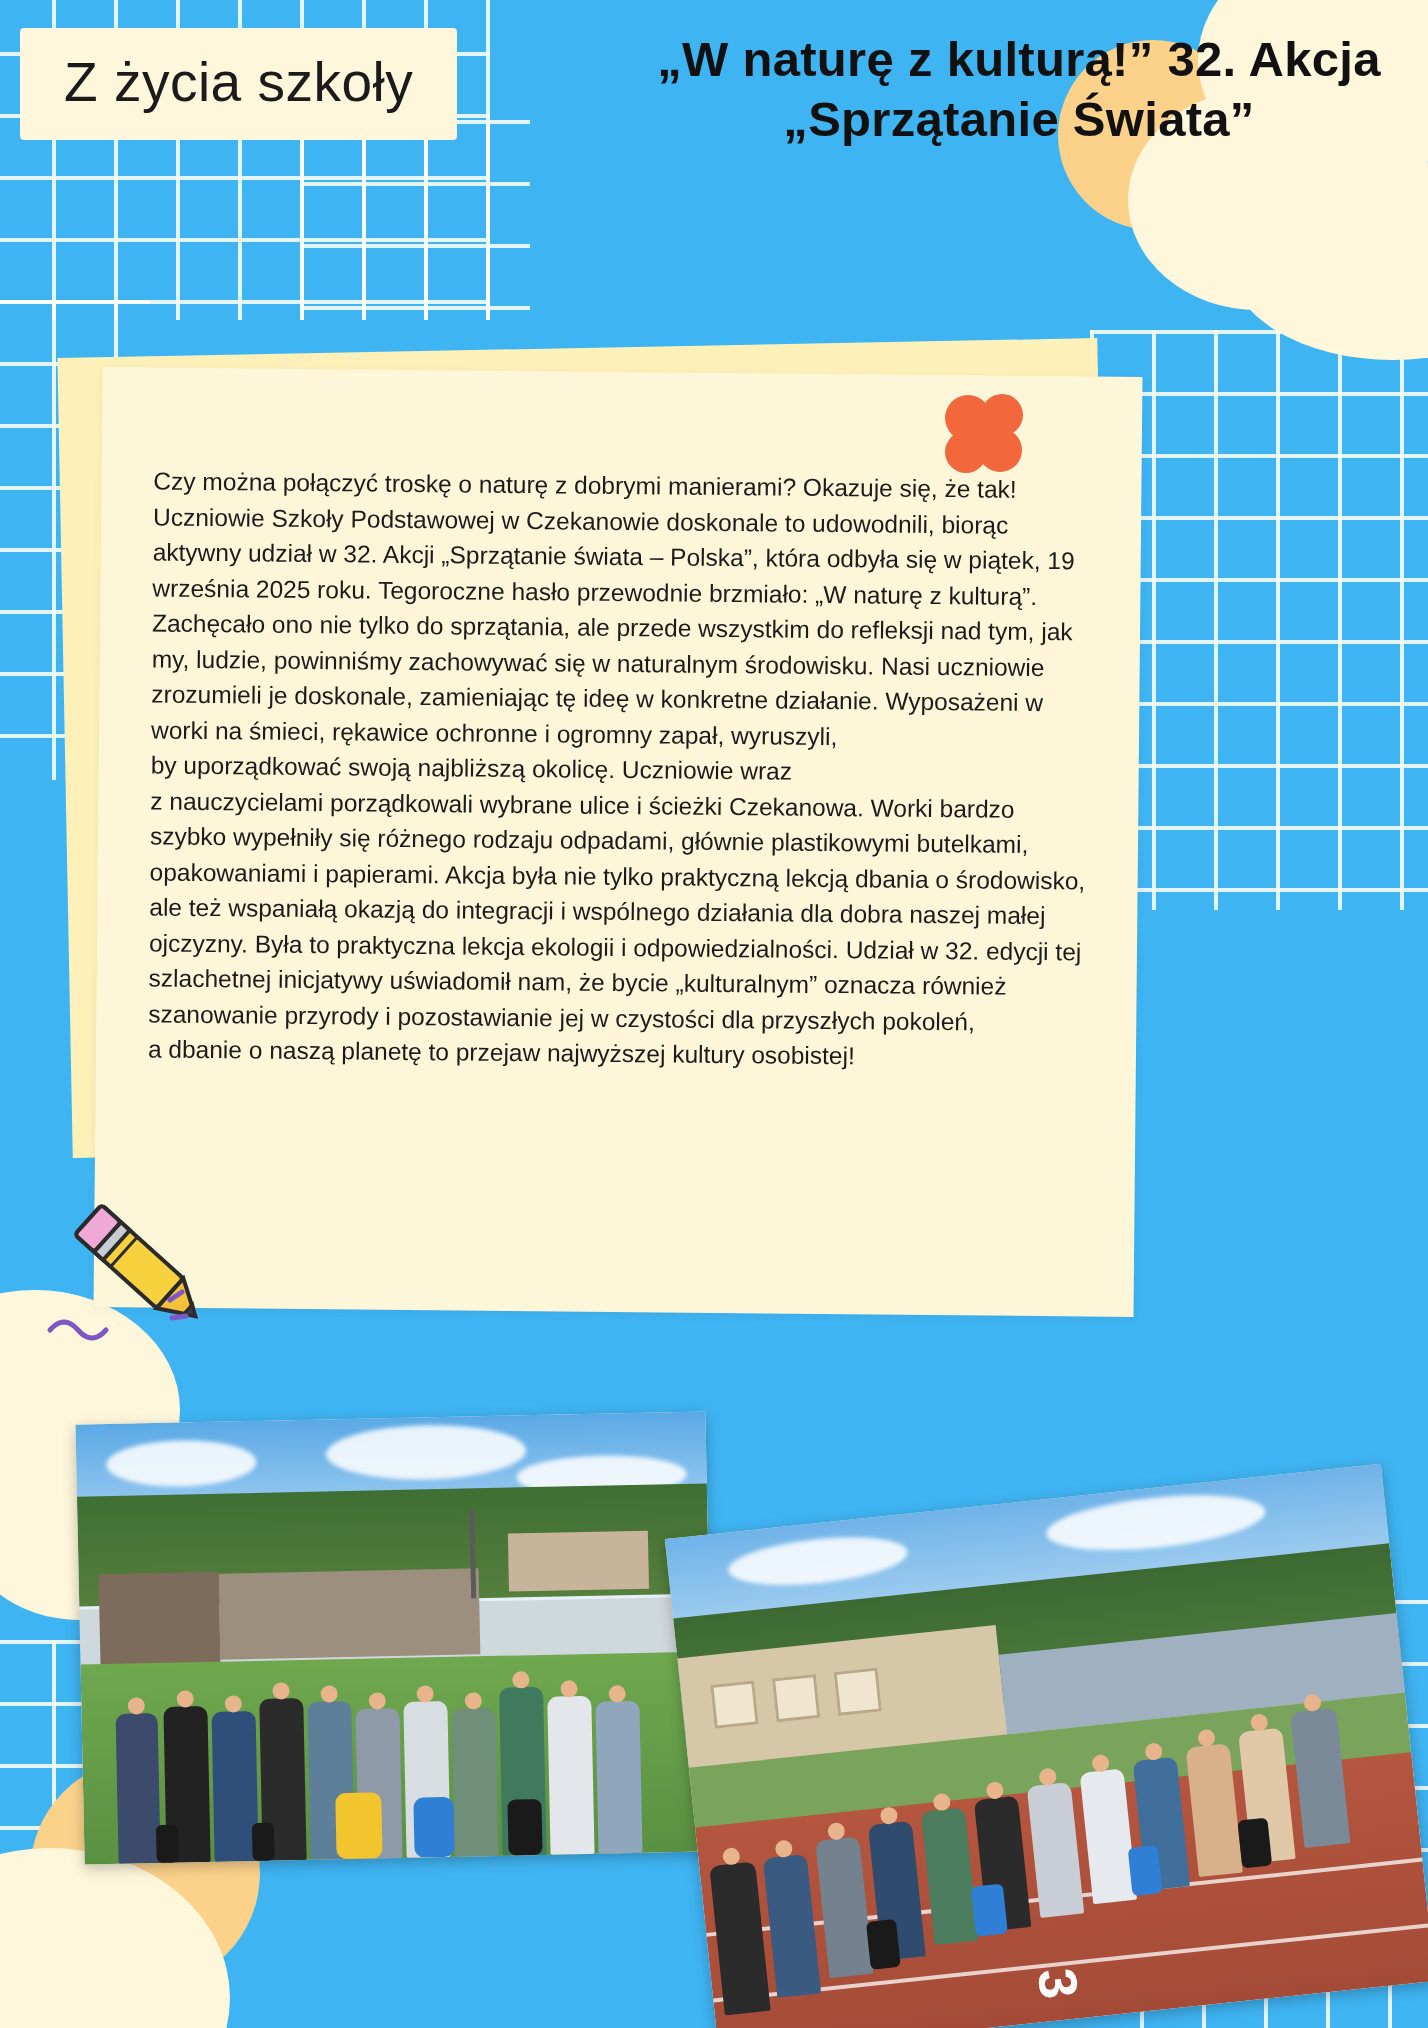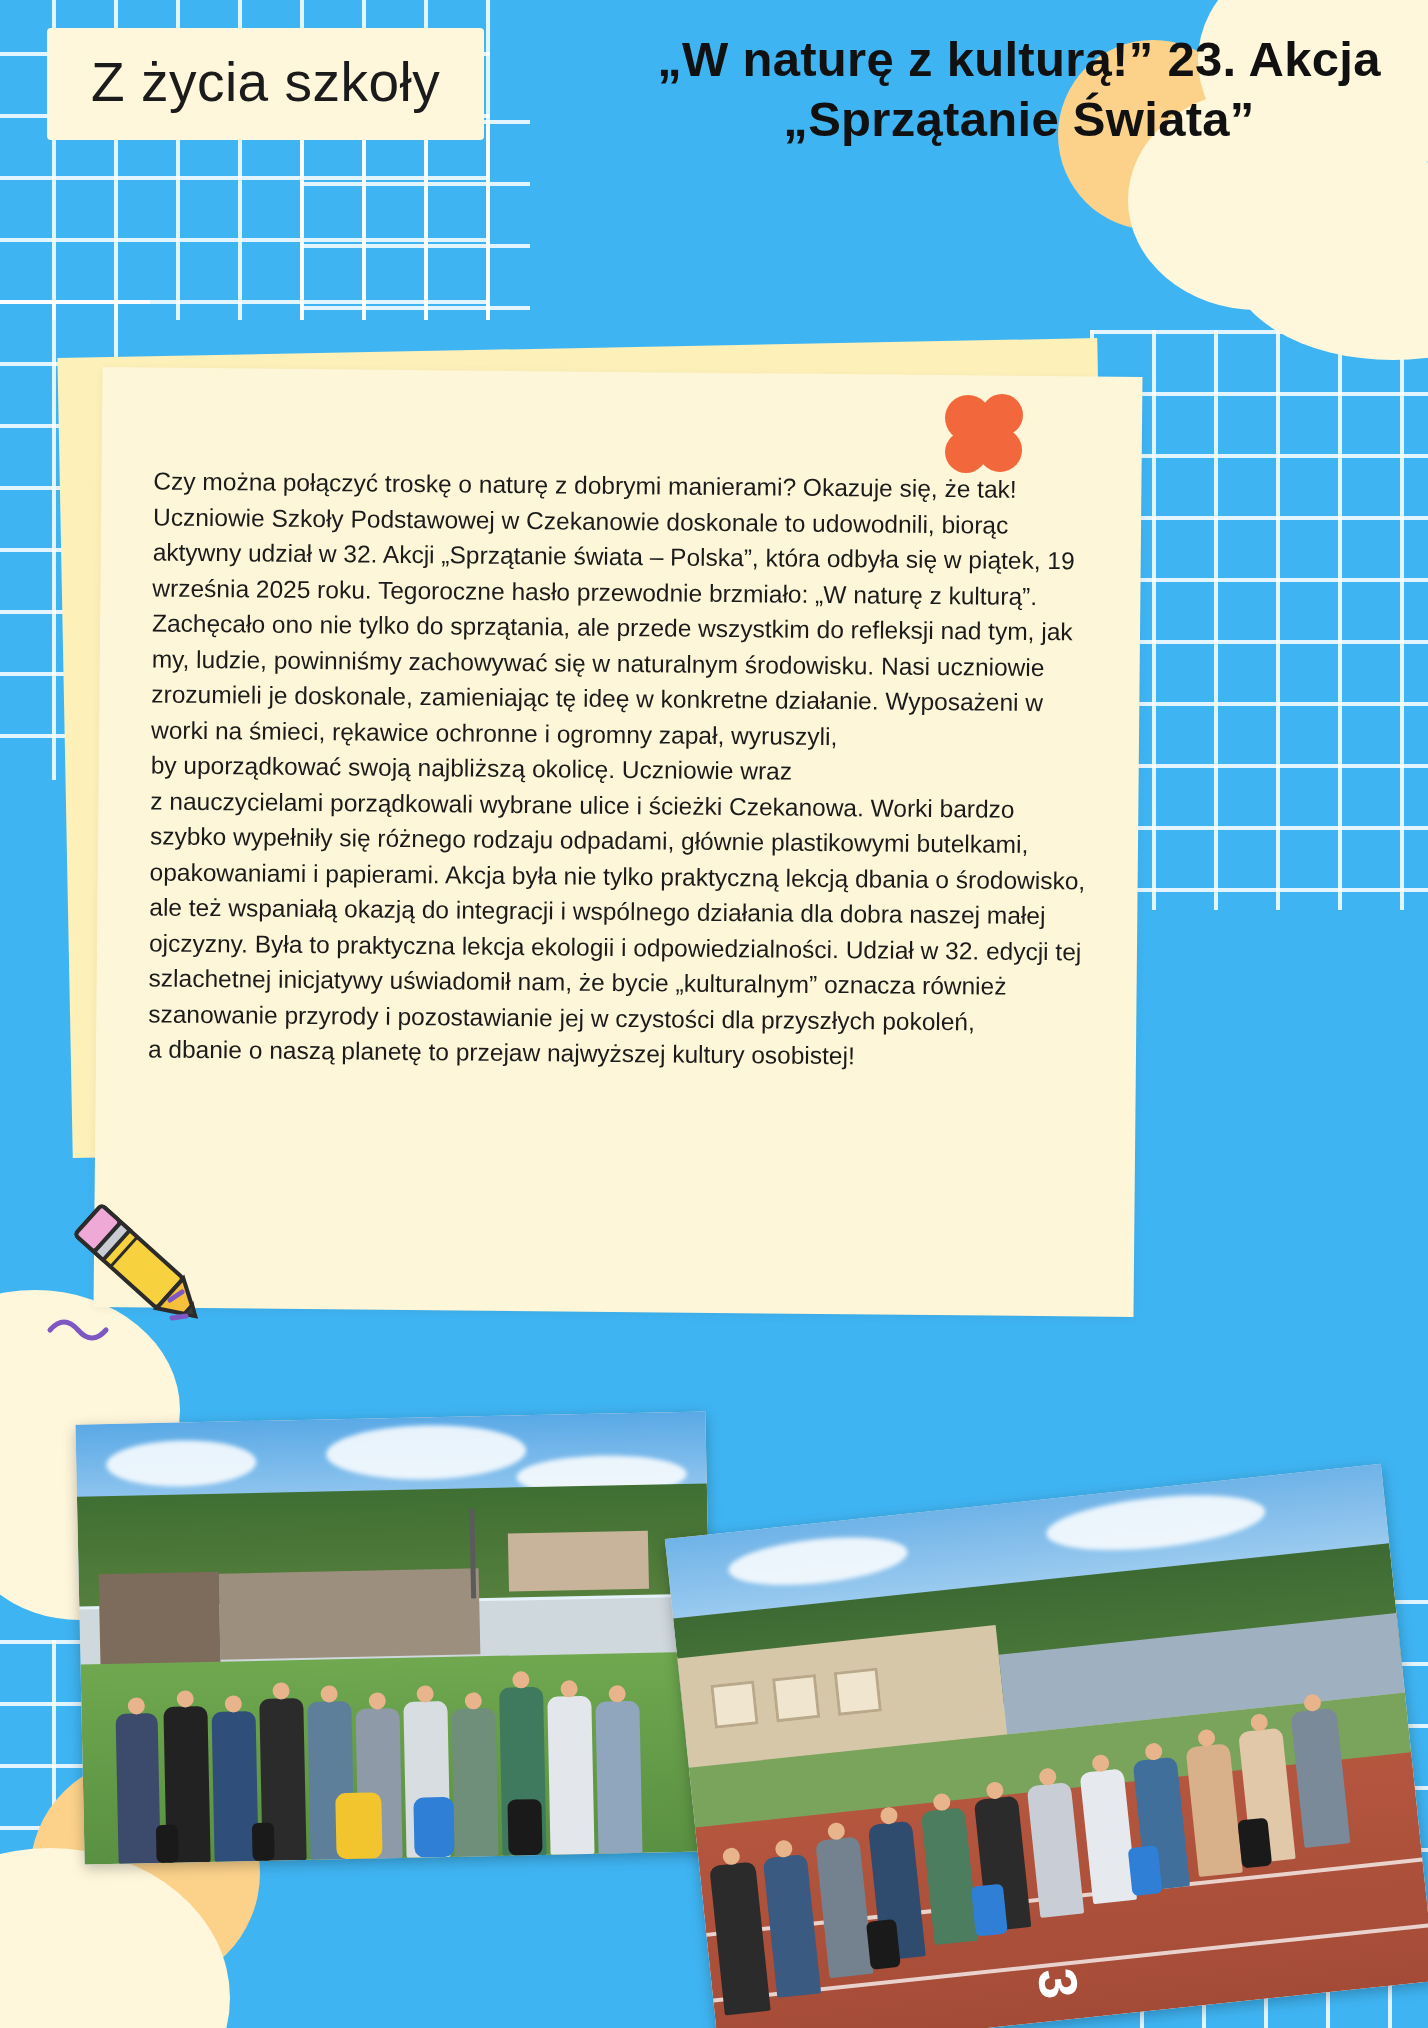--- a/index.html
+++ b/index.html
@@ -58,21 +58,20 @@
   }
   .blob-o1 { right: 180px; top: 40px; width: 190px; height: 190px; }
   .blob-o2 { left: 30px; bottom: 40px; width: 230px; height: 230px; }
 
   
   .header {
     position: absolute;
     z-index: 5;
     top: 0; left: 0; right: 0;
     height: 300px;
-    margin-left: 27px;
   }
 
   .badge-title {
     position: absolute;
     left: 20px;
     top: 28px;
     background: #FEF7DC;
     padding: 22px 44px 26px 44px;
     border-radius: 4px;
   }
@@ -261,21 +260,21 @@
   <div class="cloud cloud-f"></div>
 </div>
 
 <div class="header">
   <div class="badge-title">
     <span>Z życia szkoły</span>
   </div>
 
   <div class="head-right">
     <div class="main-title">„W naturę z kulturą!”
-23. Akcja „Sprzątanie Świata”</div>
+32. Akcja „Sprzątanie Świata”</div>
   </div>
 </div>
 
 <div class="card-shadow"></div>
 
 <div class="card">
   <div class="card-inner">
     <div class="article-text">Czy można połączyć troskę o naturę z dobrymi manierami? Okazuje się, że tak!
 Uczniowie Szkoły Podstawowej w Czekanowie doskonale to udowodnili, biorąc aktywny udział w 32. Akcji „Sprzątanie świata – Polska”, która odbyła się w piątek, 19 września 2025 roku. Tegoroczne hasło przewodnie brzmiało: „W naturę z kulturą”. Zachęcało ono nie tylko do sprzątania, ale przede wszystkim do refleksji nad tym, jak my, ludzie, powinniśmy zachowywać się w naturalnym środowisku. Nasi uczniowie zrozumieli je doskonale, zamieniając tę ideę w konkretne działanie. Wyposażeni w worki na śmieci, rękawice ochronne i ogromny zapał, wyruszyli,
 by uporządkować swoją najbliższą okolicę. Uczniowie wraz

